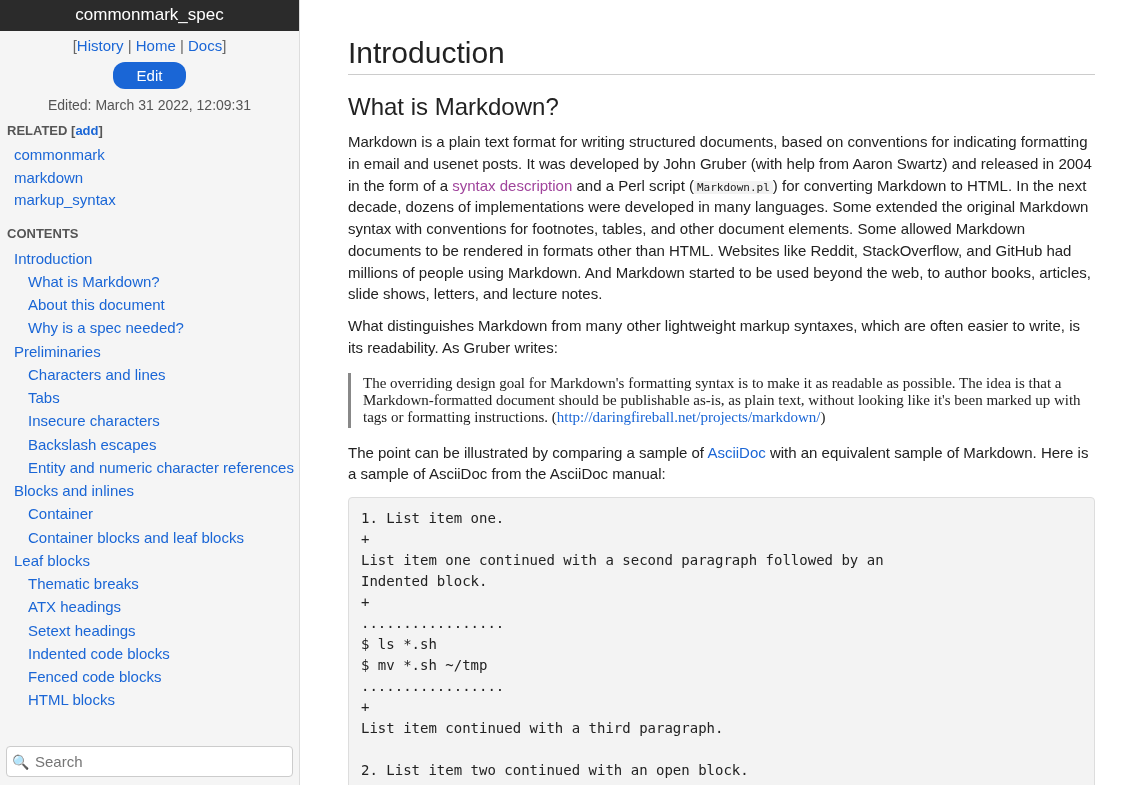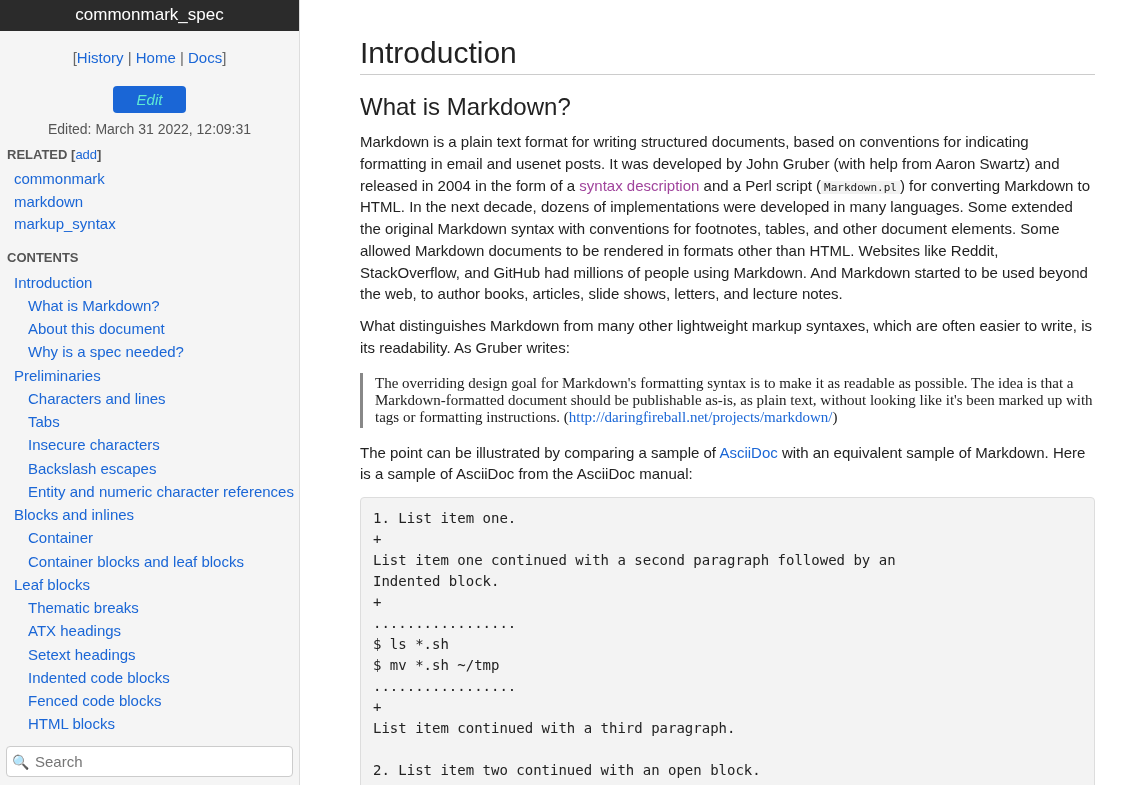--- a/index.html
+++ b/index.html
@@ -3,66 +3,65 @@
 <meta charset="utf-8">
 <style>
   * { box-sizing: border-box; }
   html, body {
     margin: 0; padding: 0;
     font-family: "Segoe UI", "Helvetica Neue", Arial, sans-serif;
     font-size: 15px;
     color: #222;
     height: 100%;
   }
-  .app { display: flex; height: 785px; width: 1143px; overflow: hidden; gap: 12px; }
+  .app { display: flex; height: 785px; width: 1143px; overflow: hidden; }
   .sidebar {
     width: 300px;
     background: #f5f5f5;
     border-right: 1px solid #ddd;
     display: flex;
     flex-direction: column;
     position: relative;
   }
   .titlebar {
     background: #2b2b2b;
     color: #fff;
     text-align: center;
     padding: 5px 0 6px 0;
     font-size: 17px;
   }
   .toplinks {
     text-align: center;
-    padding: 18px 0;
+    padding: 6px 0;
     color: #666;
   }
   .toplinks a { color: #1a66d6; text-decoration: none; }
   .editwrap { text-align: center; padding: 2px 0 8px 0; }
   .editbtn {
     background: #1a66d6;
-    color: #5eead4;
+    color: #ffffff;
     border: none;
-    border-radius: 4px;
+    border-radius: 12px;
     padding: 5px 24px;
     font-size: 15px;
     cursor: pointer;
-    font-style: italic;
   }
   .edited {
     text-align: center;
     color: #555;
     font-size: 14px;
     padding-bottom: 6px;
   }
   .section-label {
     font-weight: bold;
     color: #555;
     font-size: 13px;
     padding: 4px 7px 4px 7px;
   }
-  .section-label a { color: #1a66d6; text-decoration: none; font-weight: normal; }
+  .section-label a { color: #1a66d6; text-decoration: none; font-weight: bold; }
   .related-list { padding: 2px 0 10px 14px; }
   .related-list a { display: block; color: #1a66d6; text-decoration: none; line-height: 1.5; }
   .contents-list { padding: 2px 0 8px 14px; overflow-y: auto; flex: 1; }
   .contents-list a { display: block; color: #1a66d6; text-decoration: none; line-height: 1.55; }
   .contents-list .sub { padding-left: 14px; }
   .searchwrap {
     padding: 8px 6px;
   }
   .searchbox {
     width: 100%;

